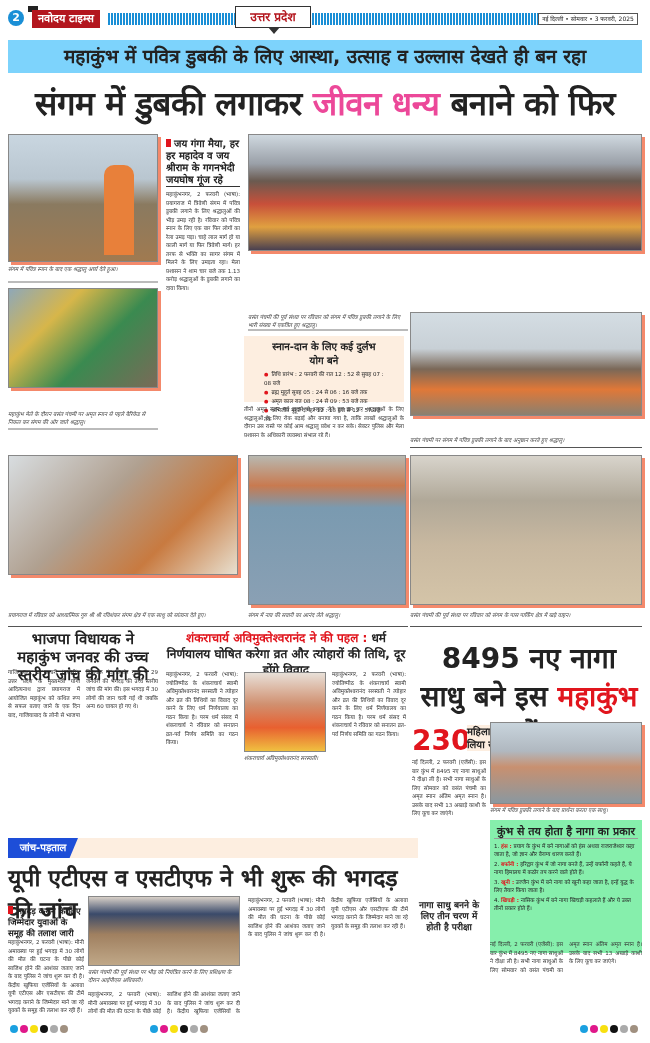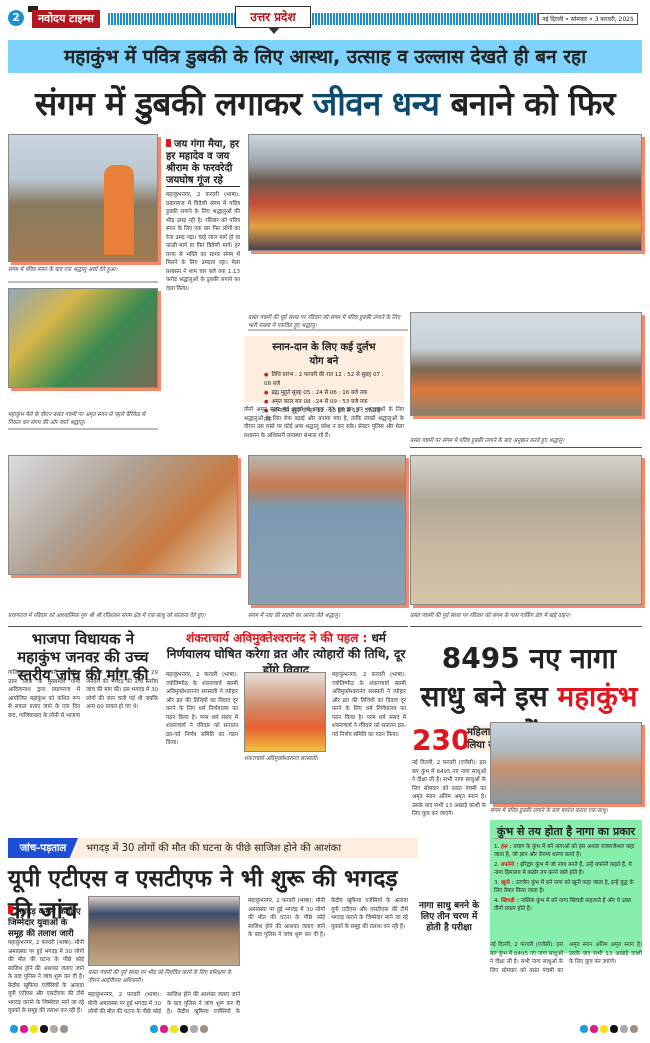--- a/index.html
+++ b/index.html
@@ -8,21 +8,21 @@
   .masthead { left: 8px; top: 6px; width: 634px; height: 26px; }
   .pageno { left: 0; top: 4px; width: 16px; height: 16px; border-radius: 50%; background: #1a8fd6; color: #fff; font-size: 11px; font-weight: bold; text-align: center; line-height: 16px; }
   .brand { left: 24px; top: 4px; height: 18px; background: #b3161e; color: #fff; font-size: 11px; font-weight: bold; padding: 2px 6px; line-height: 14px; }
   .brand-flag { left: 20px; top: 0; width: 10px; height: 6px; background: #222; }
   .stripes { left: 100px; top: 7px; width: 440px; height: 12px; background: repeating-linear-gradient(90deg, #1a8fd6 0 2px, #fff 2px 3px); }
   .section { left: 227px; top: 0; width: 76px; height: 22px; background: #fff; border: 1px solid #333; font-size: 12px; font-weight: bold; text-align: center; line-height: 20px; color: #b3161e; }
   .section:after { content: ""; position: absolute; left: 32px; bottom: -7px; border-left: 6px solid transparent; border-right: 6px solid transparent; border-top: 7px solid #333; }
   .dateline { left: 530px; top: 7px; width: 100px; height: 12px; border: 1px solid #555; font-size: 6px; line-height: 10px; text-align: center; background: #fff; }
   .kicker { left: 8px; top: 40px; width: 634px; height: 33px; background: #7dd3fc; font-size: 19px; font-weight: bold; text-align: center; line-height: 33px; color: #222; }
   .headline { left: 8px; top: 78px; width: 634px; height: 52px; font-size: 33px; font-weight: bold; text-align: center; line-height: 52px; letter-spacing: -0.5px; }
-  .headline .red { color: #0c4a6e; }
+  .headline .red { color: #ec4899; }
   .photo { border: 1px solid #888; box-shadow: 3px 3px 0 #f4896b; }
   .cap { font-size: 5.5px; color: #444; line-height: 8px; font-style: italic; }
   .col { font-size: 5.5px; line-height: 8.5px; color: #333; text-align: justify; overflow: hidden; }
   .rule { height: 3px; background: #bbb; }
   .quote { font-size: 10px; font-weight: bold; line-height: 12px; color: #222; }
   .quote:before { content: ""; display: inline-block; width: 5px; height: 8px; background: #e1151d; margin-right: 3px; }
   .yoga { left: 244px; top: 336px; width: 160px; height: 66px; background: #fdeee0; padding: 3px 20px; }
   .yoga h3 { font-size: 10px; text-align: center; margin-bottom: 3px; }
   .yoga li { font-size: 5.5px; list-style: none; line-height: 9px; }
   .yoga li:before { content: "●"; color: #e1151d; margin-right: 3px; font-size: 5px; }
@@ -63,21 +63,21 @@
 <div class="abs photo" style="left:8px;top:134px;width:150px;height:128px;background:linear-gradient(180deg,#c9d6e0 0%,#b9c6d0 35%,#8a7a60 55%,#a07a50 100%);">
   <div class="abs" style="left:95px;top:30px;width:30px;height:90px;background:#e8803a;border-radius:10px 10px 0 0;"></div>
 </div>
 <div class="abs cap" style="left:8px;top:265px;width:150px;">संगम में पवित्र स्नान के बाद एक श्रद्धालु अर्घ्य देते हुआ।</div>
 <div class="abs rule" style="left:8px;top:281px;width:150px;height:2px;"></div>
 
 <div class="abs photo" style="left:8px;top:288px;width:150px;height:100px;background:linear-gradient(135deg,#8fa8b8 0%,#d7b64a 30%,#3a8a50 60%,#7a6a58 100%);"></div>
 <div class="abs cap" style="left:8px;top:410px;width:150px;">महाकुंभ मेले के दौरान बसंत पंचमी पर अमृत स्नान से पहले बैरिकेड से निकल कर संगम की ओर जाते श्रद्धालु।</div>
 <div class="abs rule" style="left:8px;top:428px;width:150px;height:2px;"></div>
 
-<div class="abs quote" style="left:166px;top:138px;width:74px;">जय गंगा मैया, हर हर महादेव व जय श्रीराम के फरवरेदी जयघोष गूंज रहे</div>
+<div class="abs quote" style="left:166px;top:138px;width:74px;">जय गंगा मैया, हर हर महादेव व जय श्रीराम के गगनभेदी जयघोष गूंज रहे</div>
 <div class="abs" style="left:166px;top:186px;width:74px;height:1px;background:#333;"></div>
 <div class="abs col" style="left:166px;top:190px;width:74px;height:242px;">महाकुंभनगर, 2 फरवरी (भाषा): प्रयागराज में त्रिवेणी संगम में पवित्र डुबकी लगाने के लिए श्रद्धालुओं की भीड़ उमड़ रही है। रविवार को पवित्र स्नान के लिए एक बार फिर लोगों का रेला उमड़ पड़ा। चाहे लाल मार्ग हो या काली मार्ग या फिर त्रिवेणी मार्ग। हर तरफ से भक्ति का सागर संगम में मिलने के लिए उमड़ता रहा। मेला प्रशासन ने शाम चार बजे तक 1.13 करोड़ श्रद्धालुओं के डुबकी लगाने का दावा किया।</div>
 
 <div class="abs photo" style="left:248px;top:134px;width:394px;height:117px;background:linear-gradient(180deg,#cfd8df 0%,#9aa0a8 25%,#6a5a50 40%,#c8503a 60%,#e0a040 80%,#4a4050 100%);"></div>
 <div class="abs cap" style="left:248px;top:313px;width:160px;">बसंत पंचमी की पूर्व संध्या पर रविवार को संगम में पवित्र डुबकी लगाने के लिए भारी संख्या में एकत्रित हुए श्रद्धालु।</div>
 <div class="abs rule" style="left:248px;top:329px;width:160px;height:2px;"></div>
 
 <div class="abs yoga">
   <h3>स्नान-दान के लिए कई दुर्लभ योग बने</h3>
   <ul>
@@ -133,21 +133,20 @@
   <h3>कुंभ से तय होता है नागा का प्रकार</h3>
   <p><span>1.</span> <b>हंस :</b> <span>प्रयाग के कुंभ में बने नागाओं को हंस अथवा राजराजेश्वर कहा जाता है, जो ज्ञान और वैराग्य धारण करते हैं।</span></p>
   <p><span>2.</span> <b>बर्फानी :</b> <span>हरिद्वार कुंभ में जो नागा बनते हैं, उन्हें बर्फानी कहते हैं, ये नागा हिमालय में कठोर तप करने वाले होते हैं।</span></p>
   <p><span>3.</span> <b>खूनी :</b> <span>उज्जैन कुंभ में बने नागा को खूनी कहा जाता है, इन्हें युद्ध के लिए तैयार किया जाता है।</span></p>
   <p><span>4.</span> <b>खिचड़ी :</b> <span>नासिक कुंभ में बने नागा खिचड़ी कहलाते हैं और ये उक्त तीनों प्रकार होते हैं।</span></p>
 </div>
 <div class="abs col" style="left:490px;top:940px;width:152px;height:78px;column-count:2;column-gap:6px;">नई दिल्ली, 2 फरवरी (एजेंसी): इस बार कुंभ में 8495 नए नागा साधुओं ने दीक्षा ली है। सभी नागा साधुओं के लिए सोमवार को वसंत पंचमी का अमृत स्नान अंतिम अमृत स्नान है। उसके बाद सभी 13 अखाड़े काशी के लिए कूच कर जाएंगे।</div>
 
 <div class="abs jp">
   <div class="abs jp-tag">जांच-पड़ताल</div>
-  <div class="abs jp-text">भगदड़ में 30 लोगों की मौत की घटना के पीछे साजिश होने की आशंका</div>
 </div>
 <div class="abs ups">यूपी एटीएस व एसटीएफ ने भी शुरू की भगदड़ की जांच</div>
 <div class="abs quote" style="left:8px;top:898px;width:76px;font-size:8.5px;line-height:11px;margin-top:8px;">भगदड़ कराने के लिए जिम्मेदार युवाओं के समूह की तलाश जारी</div>
 <div class="abs col" style="left:8px;top:938px;width:76px;height:82px;">महाकुंभनगर, 2 फरवरी (भाषा): मौनी अमावस्या पर हुई भगदड़ में 30 लोगों की मौत की घटना के पीछे कोई साजिश होने की आशंका जताए जाने के बाद पुलिस ने जांच शुरू कर दी है। केंद्रीय खुफिया एजेंसियों के अलावा यूपी एटीएस और एसटीएफ की टीमें भगदड़ कराने के जिम्मेदार माने जा रहे युवकों के समूह की तलाश कर रही हैं।</div>
 <div class="abs photo" style="left:88px;top:896px;width:152px;height:70px;background:linear-gradient(180deg,#d8d0c8 0%,#3a4a6a 25%,#a08060 55%,#c0a888 100%);box-shadow:none;"></div>
 <div class="abs cap" style="left:88px;top:968px;width:152px;">बसंत पंचमी की पूर्व संध्या पर भीड़ को नियंत्रित करने के लिए प्रशिक्षण के दौरान आईपीएस अधिकारी।</div>
 <div class="abs col" style="left:88px;top:990px;width:152px;height:32px;column-count:2;column-gap:6px;">महाकुंभनगर, 2 फरवरी (भाषा): मौनी अमावस्या पर हुई भगदड़ में 30 लोगों की मौत की घटना के पीछे कोई साजिश होने की आशंका जताए जाने के बाद पुलिस ने जांच शुरू कर दी है। केंद्रीय खुफिया एजेंसियों के अलावा यूपी एटीएस और एसटीएफ की टीमें भगदड़ कराने के जिम्मेदार माने जा रहे युवकों के समूह की तलाश कर रही हैं।</div>
 <div class="abs col" style="left:248px;top:896px;width:160px;height:124px;column-count:2;column-gap:6px;">महाकुंभनगर, 2 फरवरी (भाषा): मौनी अमावस्या पर हुई भगदड़ में 30 लोगों की मौत की घटना के पीछे कोई साजिश होने की आशंका जताए जाने के बाद पुलिस ने जांच शुरू कर दी है। केंद्रीय खुफिया एजेंसियों के अलावा यूपी एटीएस और एसटीएफ की टीमें भगदड़ कराने के जिम्मेदार माने जा रहे युवकों के समूह की तलाश कर रही हैं।</div>
 
 <div class="abs regmarks" style="left:10px;top:1025px;">

